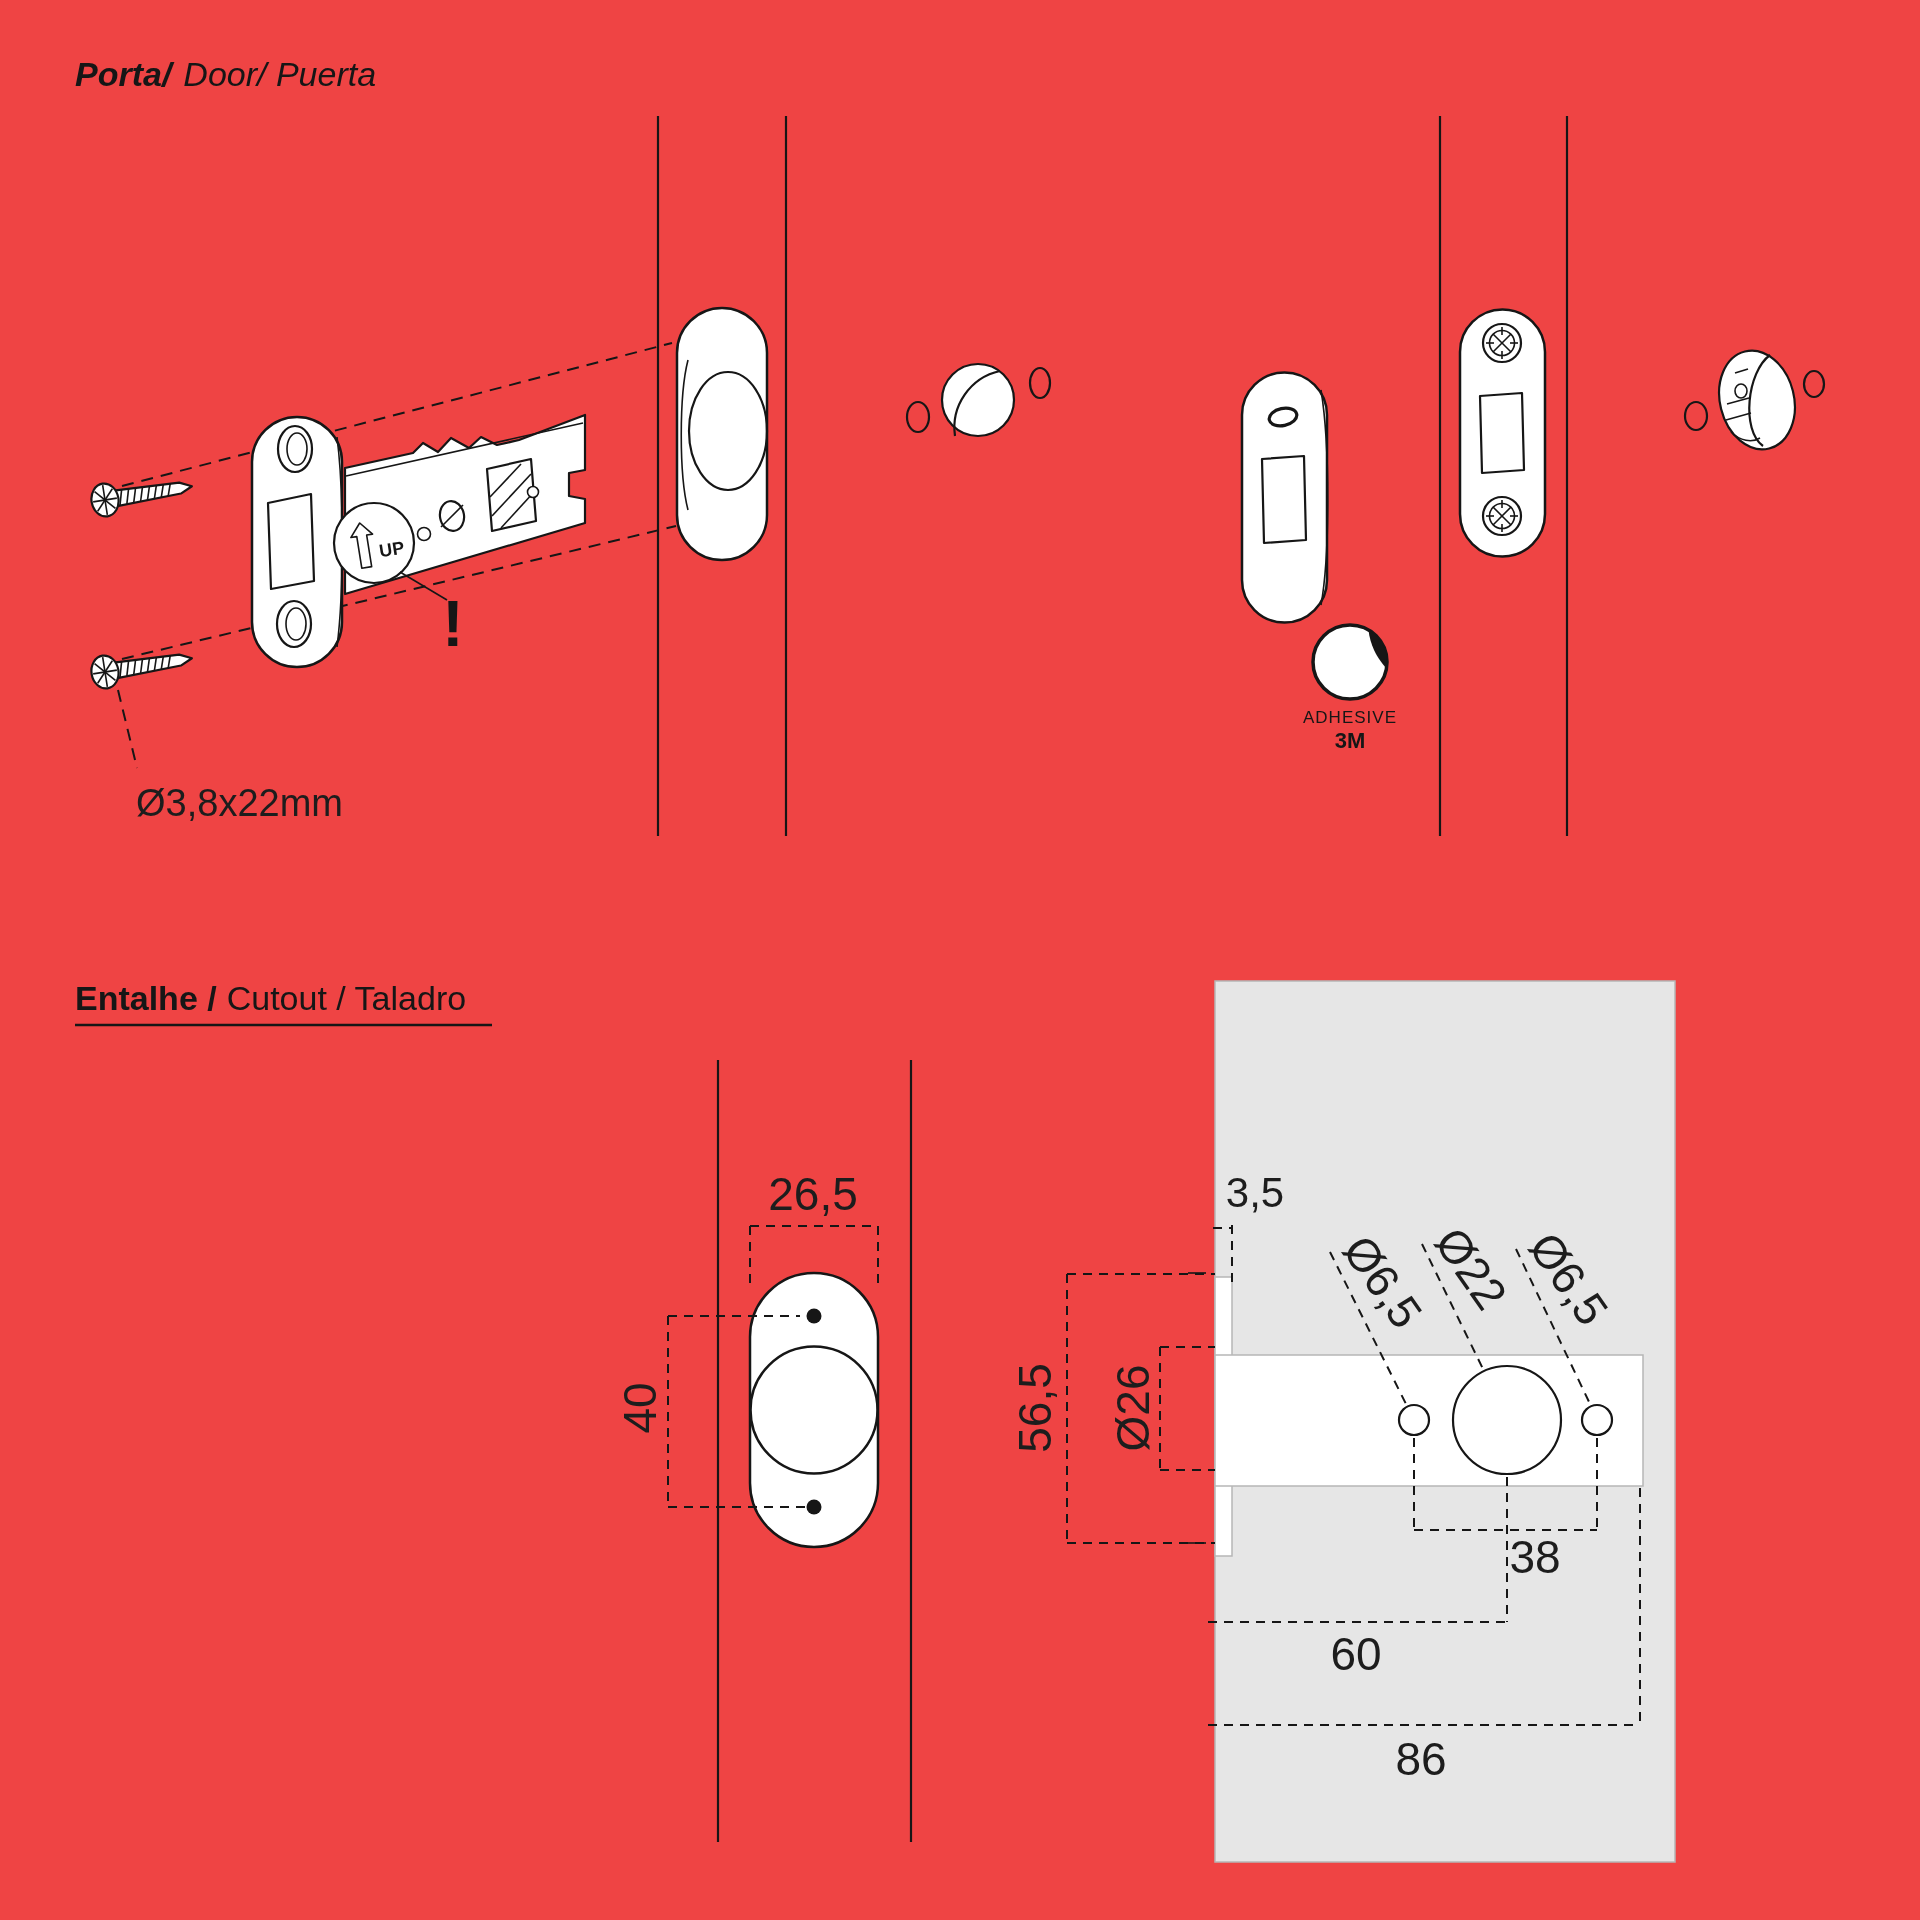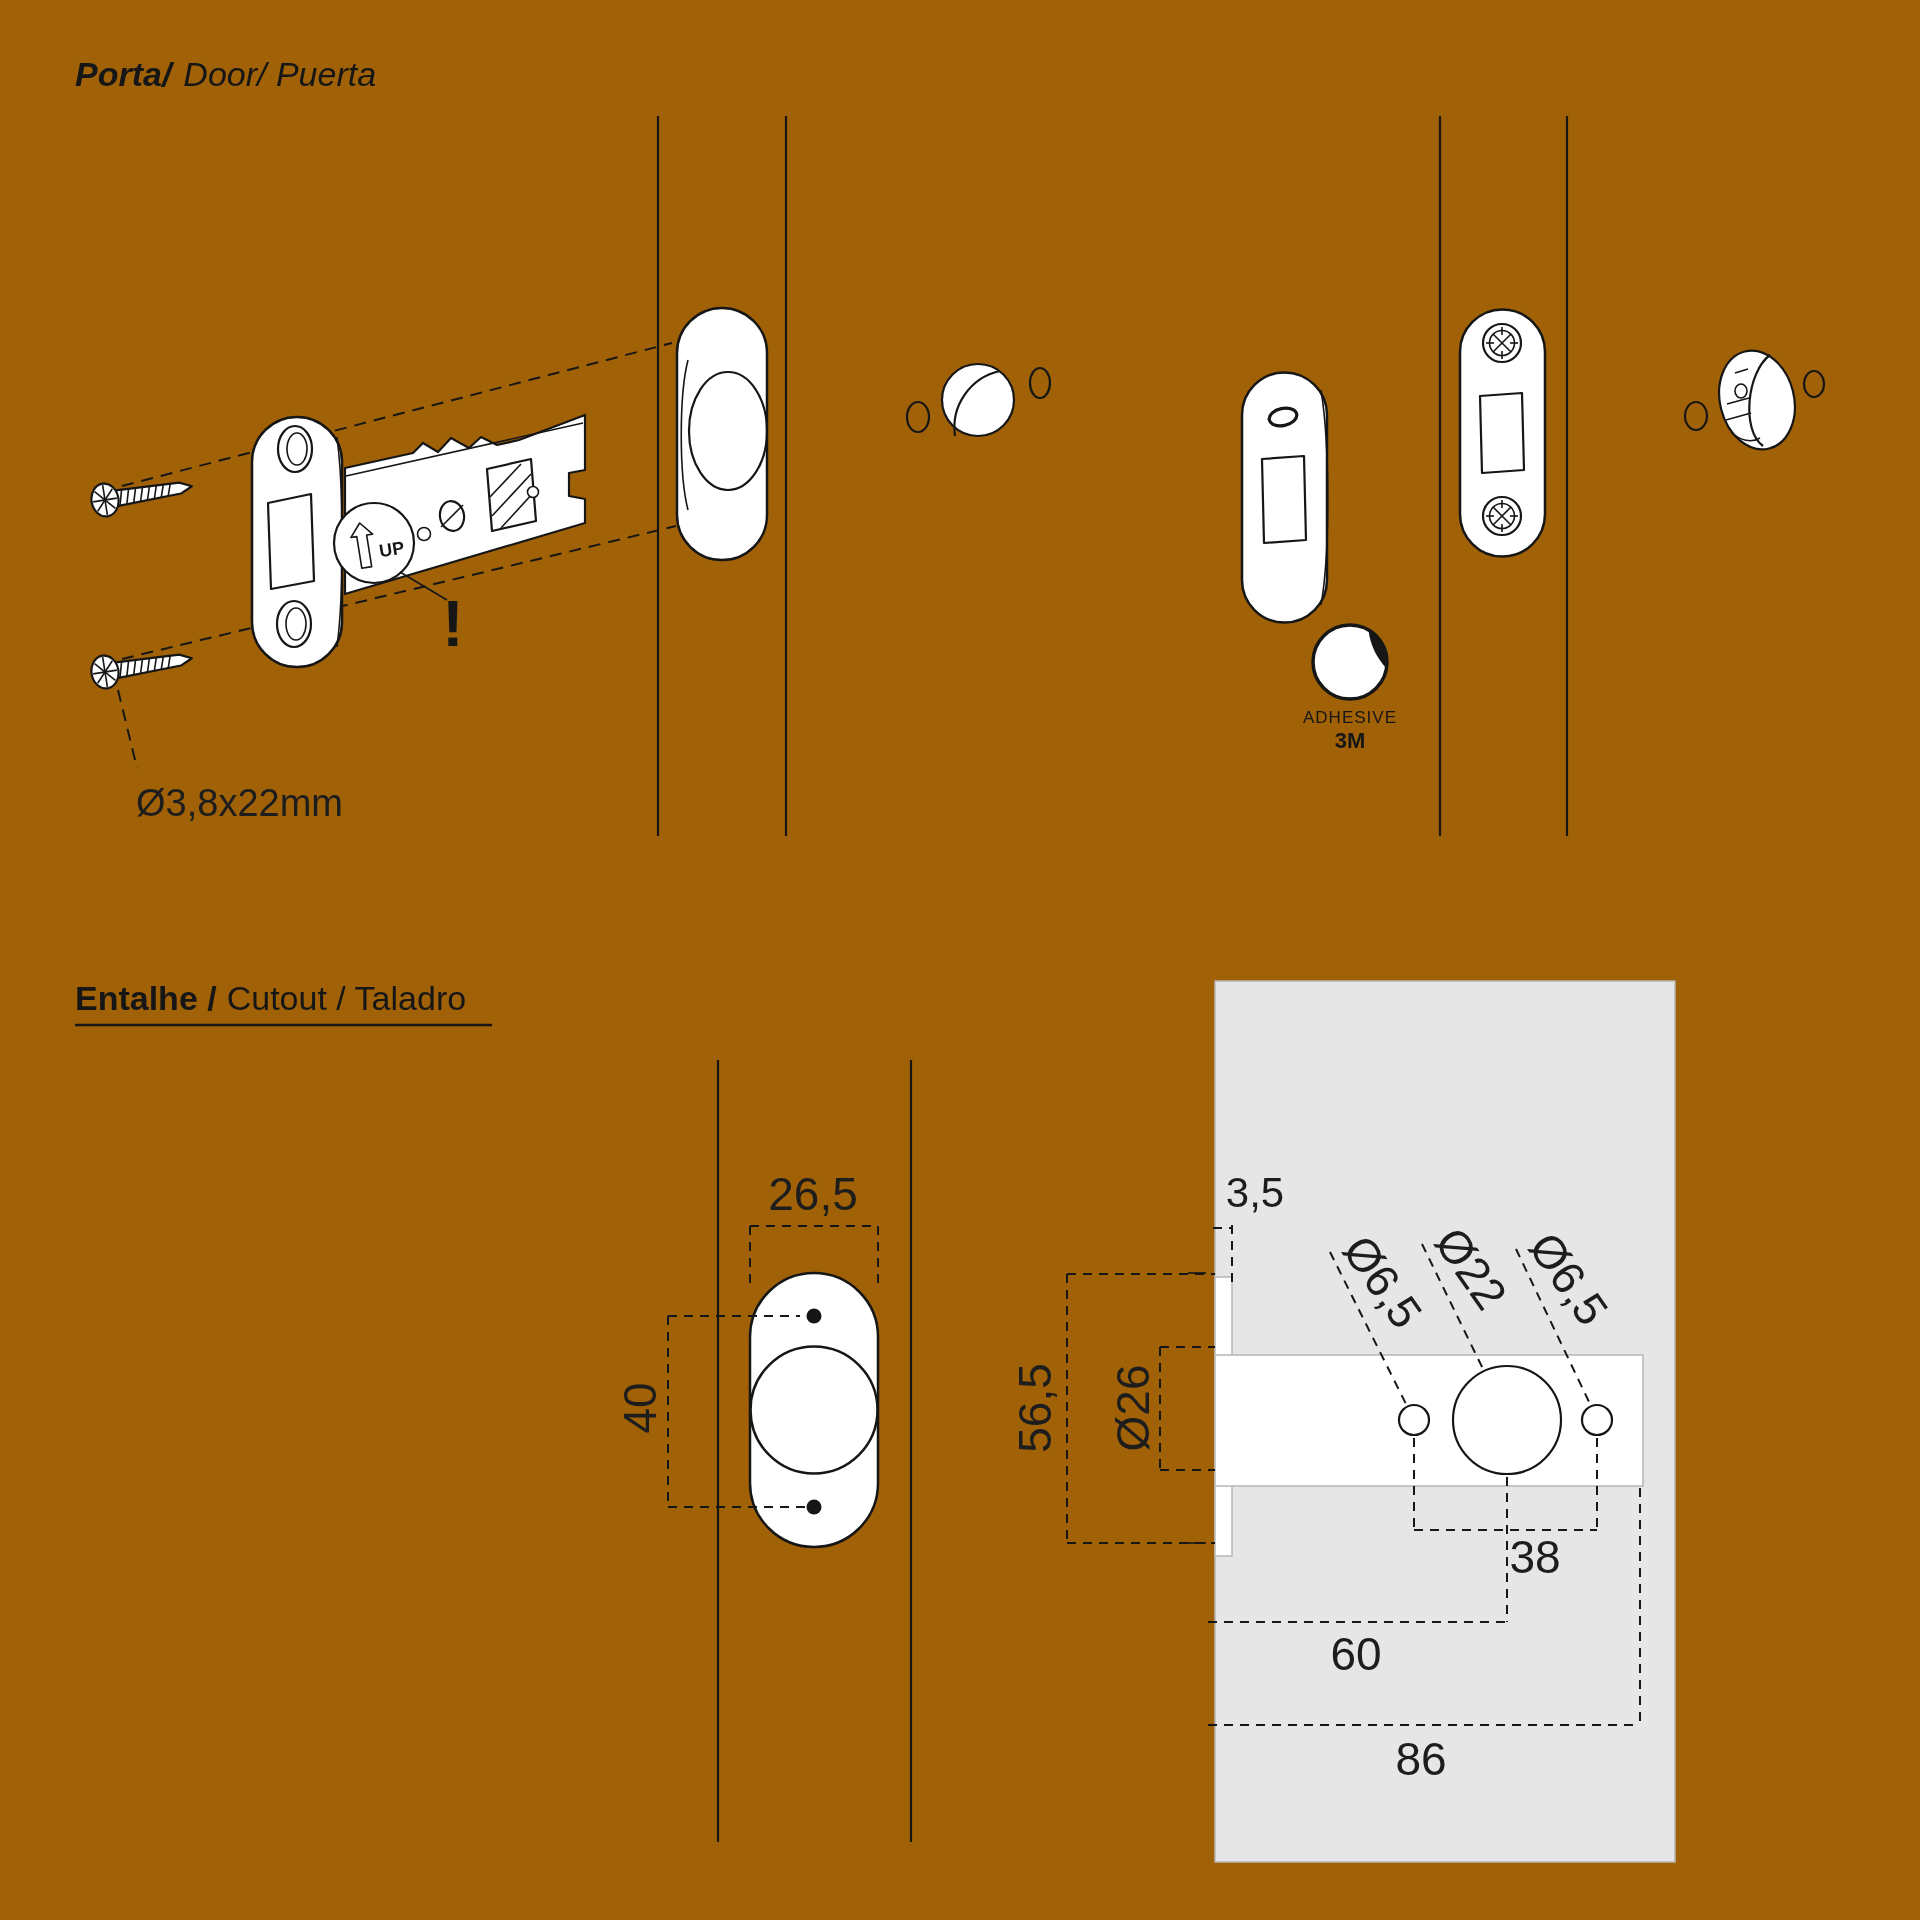--- a/index.html
+++ b/index.html
@@ -1,16 +1,16 @@
 <!DOCTYPE html>
 <html><head>
 <meta charset="utf-8">
 <style>
   html,body{margin:0;padding:0;background:#ffffff;}
-  .stage{width:1920px;height:1920px;position:relative;background:#a16207;overflow:hidden;}
+  .stage{width:1920px;height:1920px;position:relative;background:#ef4444;overflow:hidden;}
   svg{display:block;}
   text{font-family:"Liberation Sans",sans-serif;fill:#161616;}
   .ln{stroke:#161616;fill:none;stroke-width:2.2;stroke-linejoin:round;}
   .ln15{stroke:#161616;fill:none;stroke-width:1.6;stroke-linejoin:round;}
   .ln25{stroke:#161616;fill:none;stroke-width:2.5;stroke-linejoin:round;}
   .wfill{fill:#ffffff;}
   .dash{stroke:#161616;fill:none;stroke-width:2;stroke-dasharray:12 8;}
   .dashdim{stroke:#161616;fill:none;stroke-width:2;stroke-dasharray:9 7;}
   .panel{fill:#e6e6e6;stroke:#b6b6b6;stroke-width:1.5;}
   .whitecut{fill:#ffffff;stroke:#b6b6b6;stroke-width:1.5;}

